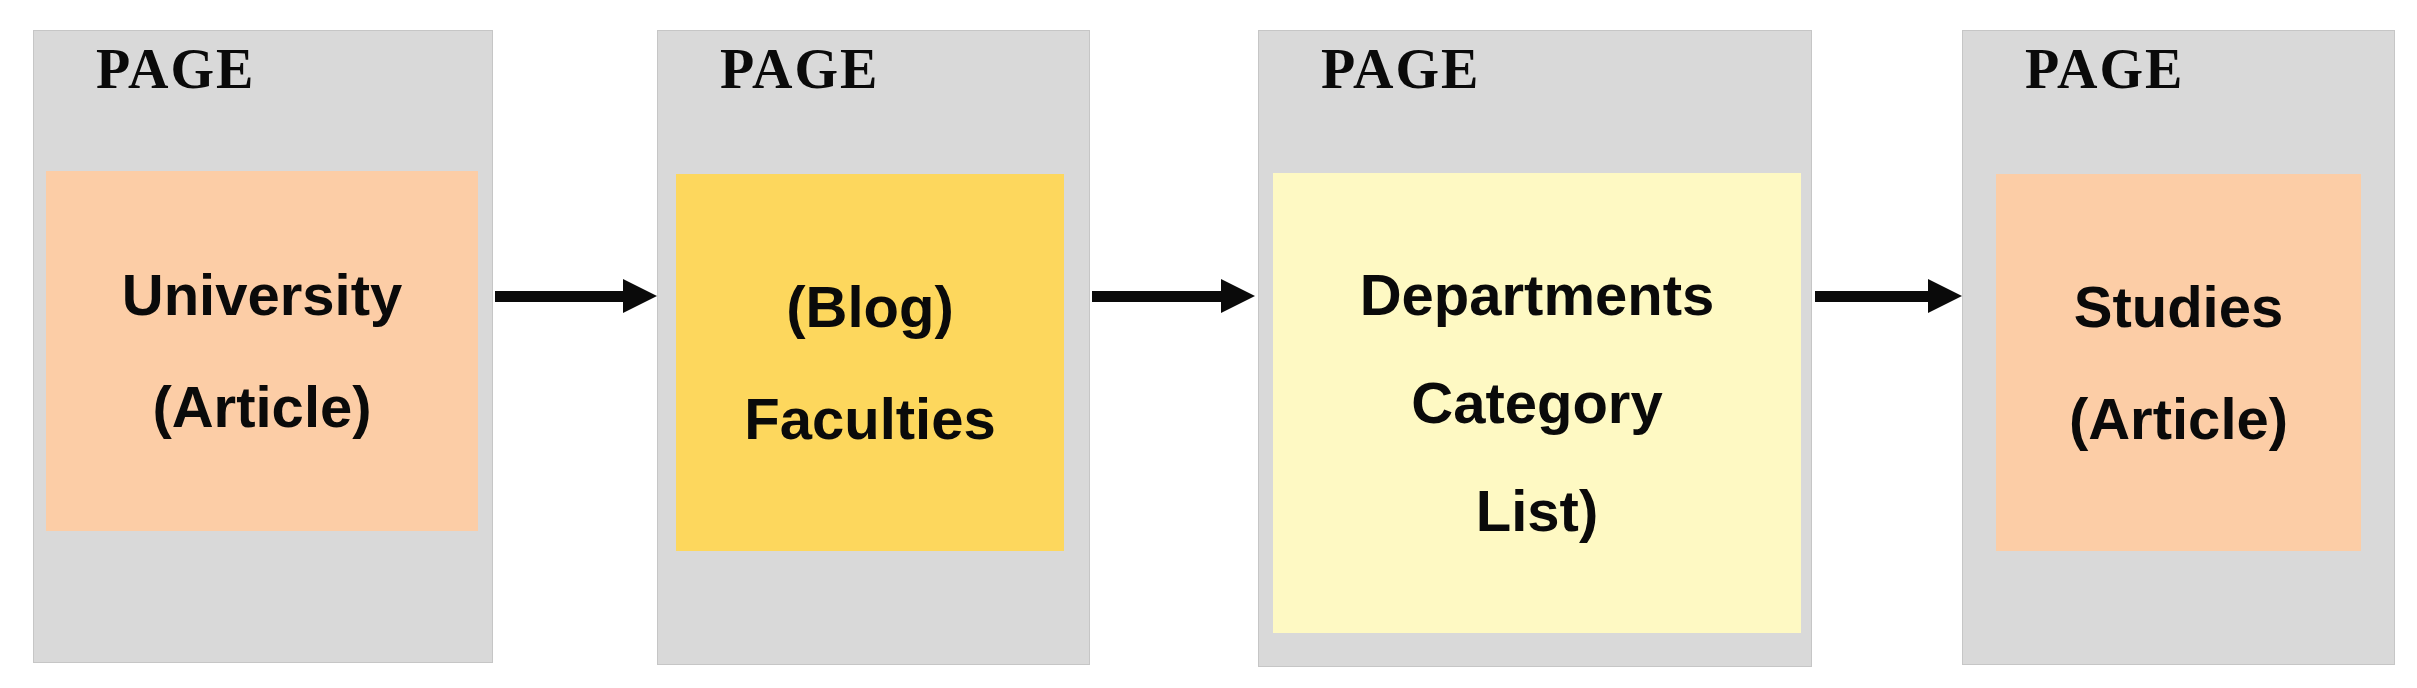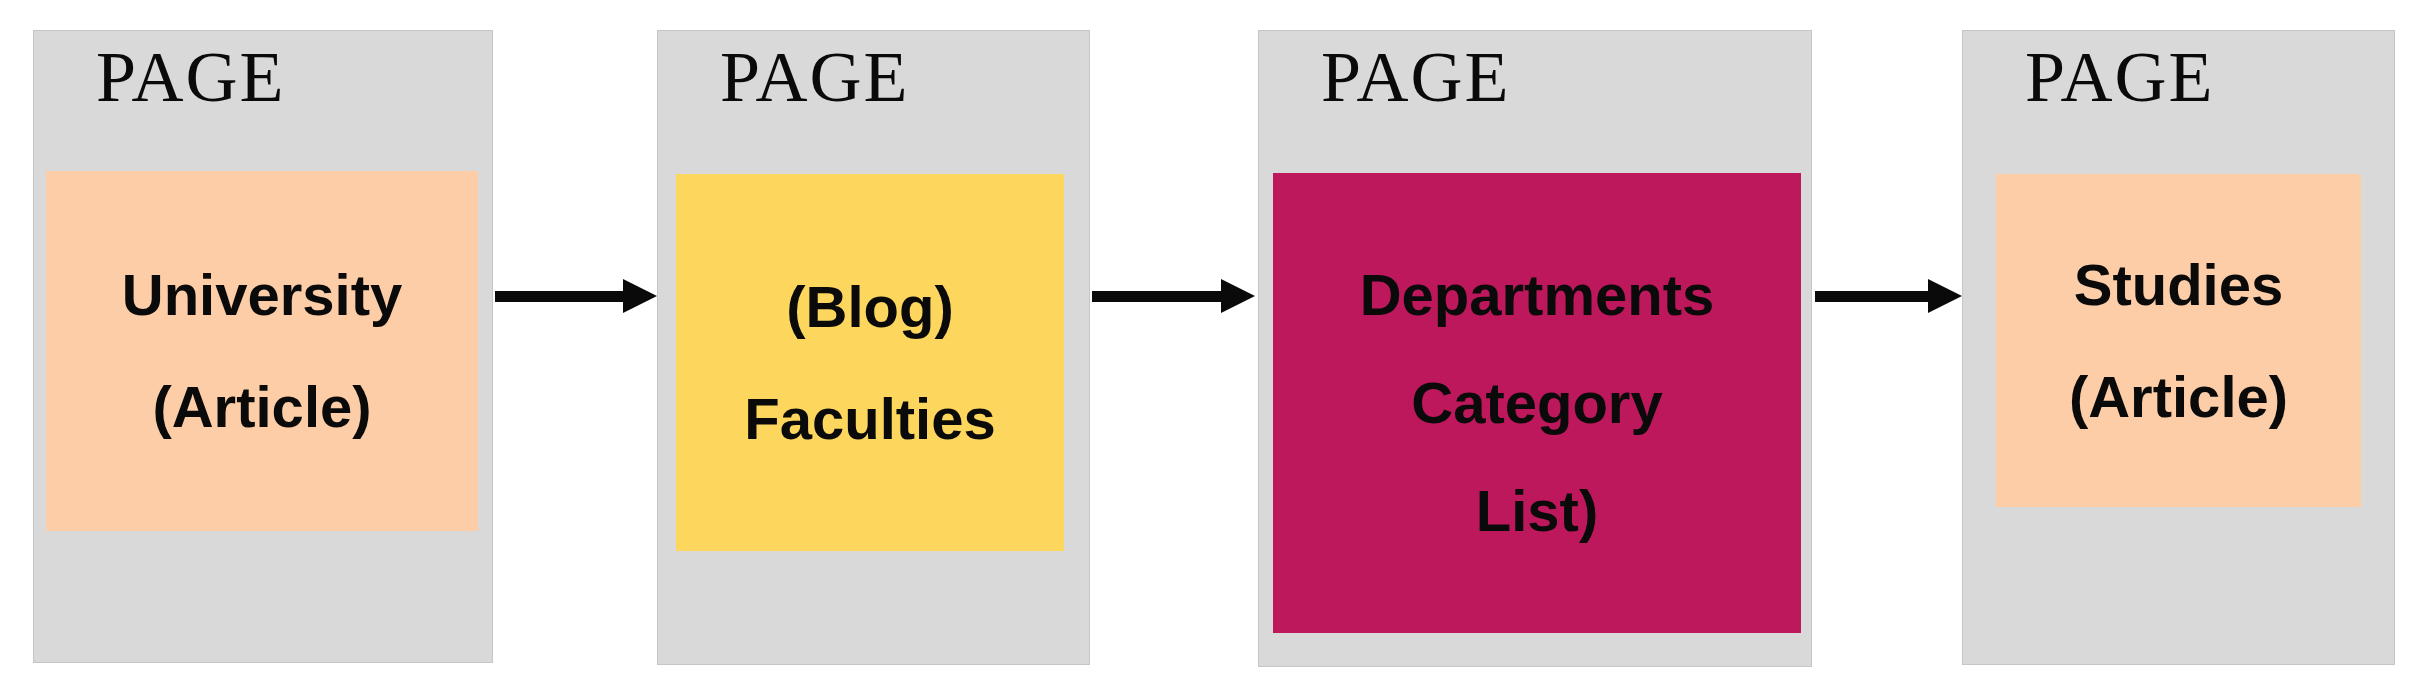--- a/index.html
+++ b/index.html
@@ -24,39 +24,39 @@
   #box1{left:33px;  top:30px; width:460px; height:633px;}
   #box2{left:657px; top:30px; width:433px; height:635px;}
   #box3{left:1258px;top:30px; width:554px; height:637px;}
   #box4{left:1962px;top:30px; width:433px; height:635px;}
 
   .page-header{
     position:absolute;
     left:62px;
     top:10px;
     font-family:"Liberation Serif", serif;
-    font-weight:400;
-    font-size:72px;
+    font-weight:700;
+    font-size:56px;
     line-height:1.0;
     letter-spacing:2px;
     color:#0a0a0a;
     white-space:nowrap;
   }
 
   .inner-box{
     position:absolute;
     display:flex;
     flex-direction:column;
     justify-content:center;
     align-items:center;
   }
   #box1 .inner-box{left:12px; top:140px; width:432px; height:360px;}
   #box2 .inner-box{left:18px; top:143px; width:388px; height:377px;}
   #box3 .inner-box{left:14px; top:142px; width:528px; height:460px;}
-  #box4 .inner-box{left:33px; top:143px; width:365px; height:333px;}
+  #box4 .inner-box{left:33px; top:143px; width:365px; height:377px;}
 
   .content-line{
     font-family:"Liberation Sans", sans-serif;
     font-weight:700;
     font-size:58px;
     line-height:112px;
     color:#0a0a0a;
     text-align:center;
     white-space:nowrap;
   }
@@ -109,21 +109,21 @@
     </div>
   </section>
 
   <div class="arrow" id="arrow2">
     <span class="shaft" style="background-color: rgb(10, 10, 10);"></span>
     <span class="head" style="border-left-color: rgb(10, 10, 10);"></span>
   </div>
 
   <section class="page-box" id="box3" style="background-color: rgb(217, 217, 217);">
     <div class="page-header">PAGE</div>
-    <div class="inner-box" style="background-color: #be185d;">
+    <div class="inner-box" style="background-color: #fef9c3;">
       <div class="content-line">Departments</div>
       <div class="content-line">Category</div>
       <div class="content-line">List)</div>
     </div>
   </section>
 
   <div class="arrow" id="arrow3">
     <span class="shaft" style="background-color: rgb(10, 10, 10);"></span>
     <span class="head" style="border-left-color: rgb(10, 10, 10);"></span>
   </div>

